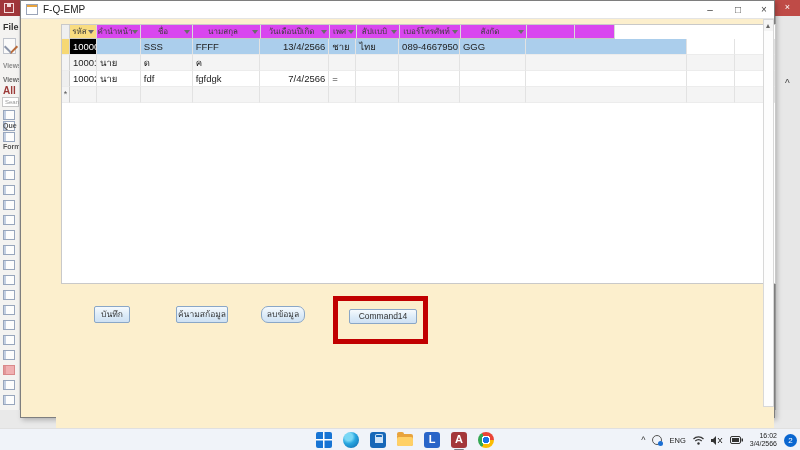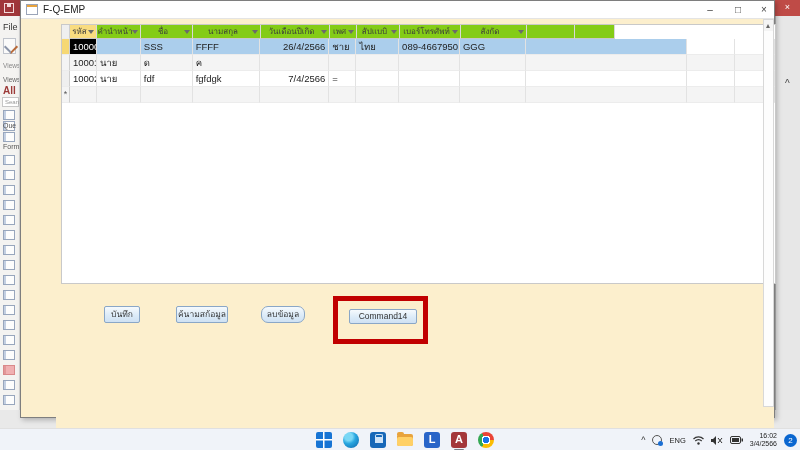--- a/index.html
+++ b/index.html
@@ -9,21 +9,21 @@
 
   
   .access-titlebar { position:absolute; left:0; top:0; width:800px; height:16px; background:#a0373a; }
   .save-ico { position:absolute; left:4px; top:3px; width:10px; height:10px; border:1px solid #f3d9d9; }
   .save-ico:after { content:""; position:absolute; left:2px; top:0; width:4px; height:3px; background:#f3d9d9; }
   .access-close { position:absolute; right:0; top:0; width:25px; height:16px; background:#bf4b47;
                   color:#fff; font-size:9px; line-height:15px; text-align:center; }
 
   .nav-sliver { position:absolute; left:0; top:16px; width:20px; height:394px; background:#f4f3f1;
                 border-right:1px solid #d8d8d8; overflow:hidden; }
-  .nav-sliver .txt { position:absolute; left:3px; white-space:nowrap; }
+  .nav-sliver .txt { position:absolute; left:3px; white-space:nowrap;font-weight:bold; }
   .t-file   { top:6px;  font-size:9px; color:#333; }
   .t-views1 { top:46px; font-size:6.5px; color:#888; }
   .t-views2 { top:60px; font-size:6.5px; color:#666; }
   .t-all    { top:69px; font-size:10px; font-weight:bold; color:#9c3a38; }
   .searchbox{ position:absolute; left:2px; top:81px; width:17px; height:10px; background:#fff;
               border:1px solid #c6c6c6; font-size:6px; color:#999; padding-left:2px; line-height:8px; }
   .view-ico { position:absolute; left:3px; top:22px; width:13px; height:16px; background:#fafafa;
               border:1px solid #c0c4cc; }
   .view-ico:after { content:""; position:absolute; left:2px; top:3px; width:8px; height:8px;
               border-left:2px solid #8a94a8; border-bottom:2px solid #b86a3a; transform:rotate(-45deg); }
@@ -58,21 +58,21 @@
 
   .form-body { position:relative; height:450px; background:#fcefcd;margin-left:35px; }
   .form-footer { height:12px; background:#f8df8c; }
 
   
   .datasheet { position:absolute; left:5px; top:5px; width:715px; height:260px; background:#fff;
                border:1px solid #c9c9c9; overflow:hidden; font-size:9.5px; }
   .ds-row, .ds-head { display:flex; }
   .ds-head { height:14px; }
   .ds-row  { height:16px; }
-  .hc { position:relative; background:#84cc16; border-right:1px solid #d9d9d9; border-bottom:1px solid #c8c8c8;
+  .hc { position:relative; background:#d946ef; border-right:1px solid #d9d9d9; border-bottom:1px solid #c8c8c8;
         font-size:8px; color:#3a3a3a; text-align:center; line-height:13px; white-space:nowrap; overflow:hidden;
         padding-right:7px; }
   .hc .dd { position:absolute; right:2px; top:5px; width:0; height:0;
             border-left:3px solid transparent; border-right:3px solid transparent; border-top:4px solid #6b6b6b; }
   .hc.cur { background:#f9dc7f; }
   .cell { border-right:1px solid #e2e2e2; border-bottom:1px solid #ececec; padding:1px 3px;
           white-space:nowrap; overflow:hidden; line-height:13px; }
   .al-r { text-align:right; }
   .cSel { width:8px; background:#efefef; border-right:1px solid #cfcfcf; text-align:center;
           font-size:9px; line-height:14px; color:#555; padding:0; }
@@ -89,21 +89,21 @@
              border:1px solid #d8d8d8; z-index:3; }
   .vs-up { position:absolute; left:0; top:0; width:9px; height:11px; background:#f4f4f4; }
   .vs-up:after { content:""; position:absolute; left:2px; top:4px; width:0; height:0;
                  border-left:2.5px solid transparent; border-right:2.5px solid transparent;
                  border-bottom:4px solid #666; }
 
   
   .cmd { position:absolute; top:287px; height:17px; font-size:8.5px; color:#333;
          background:linear-gradient(#f6fafd,#dcebf8 55%,#cfe1f3); border:1px solid #8aa7c7;
          border-radius:2px; text-align:center; line-height:15px; font-family:"Liberation Sans",sans-serif; }
-  .btn-save   { left:48px;  width:36px; }
+  .btn-save   { left:38px;  width:36px; }
   .btn-search { left:120px; width:52px; }
   .btn-delete { left:205px; width:44px;border-radius:7px; }
   .btn-cmd14  { left:293px; width:68px; top:290px; height:15px; line-height:13px; }
   .red-box { position:absolute; left:277px; top:277px; width:95px; height:48px;
              border:5px solid #c10000; z-index:5; }
 
   
   .taskbar { position:absolute; left:0; top:428px; width:800px; height:22px; background:#f0f3f9;
              border-top:1px solid #e0e0e0; }
   .tb-icons { position:absolute; left:316px; top:3px; display:flex; gap:11px; }
@@ -212,21 +212,21 @@
           <div class="hc cX1"></div>
           <div class="hc cX2"></div>
         </div>
 
         <div class="ds-row row-sel">
           <div class="cell cSel"></div>
           <div class="cell cW cell-active">10000</div>
           <div class="cell cPre"></div>
           <div class="cell cName">SSS</div>
           <div class="cell cSur">FFFF</div>
-          <div class="cell cDob al-r">26/4/2566</div>
+          <div class="cell cDob al-r">13/4/2566</div>
           <div class="cell cSex">ชาย</div>
           <div class="cell cNat">ไทย</div>
           <div class="cell cPh">089-4667950</div>
           <div class="cell cDept">GGG</div>
           <div class="cell cPos"></div>
           <div class="cell cX1"></div>
           <div class="cell cX2"></div>
         </div>
 
         <div class="ds-row row-alt">

